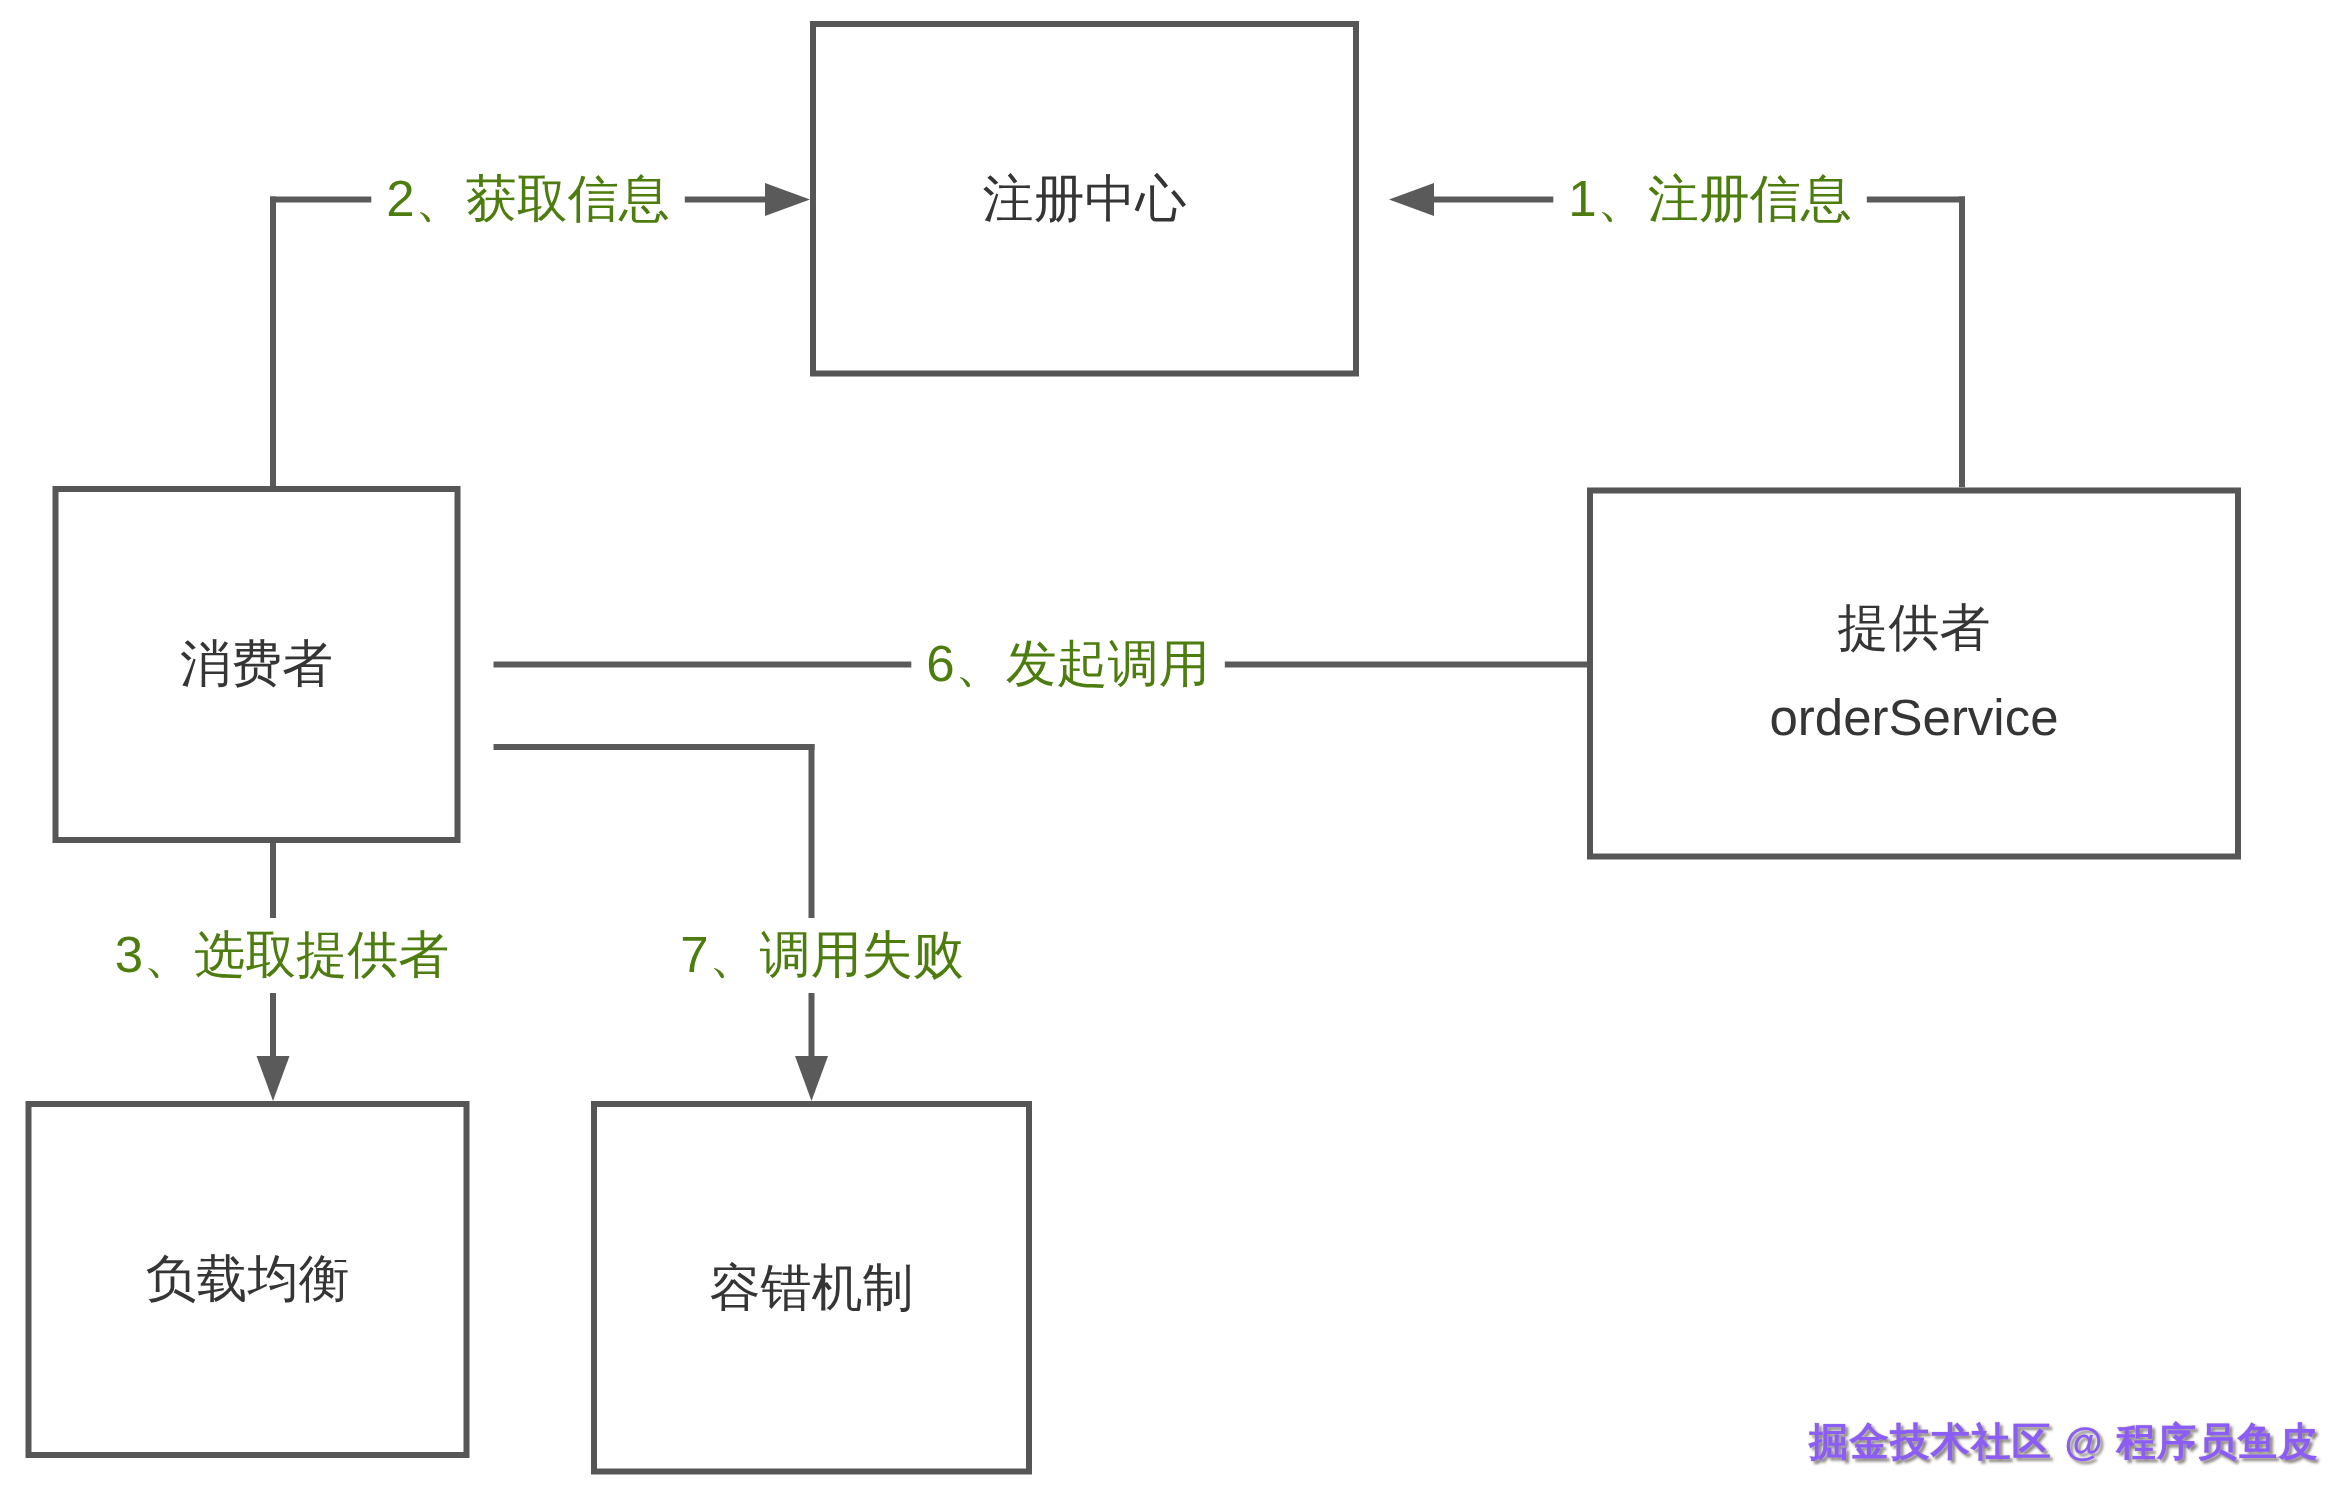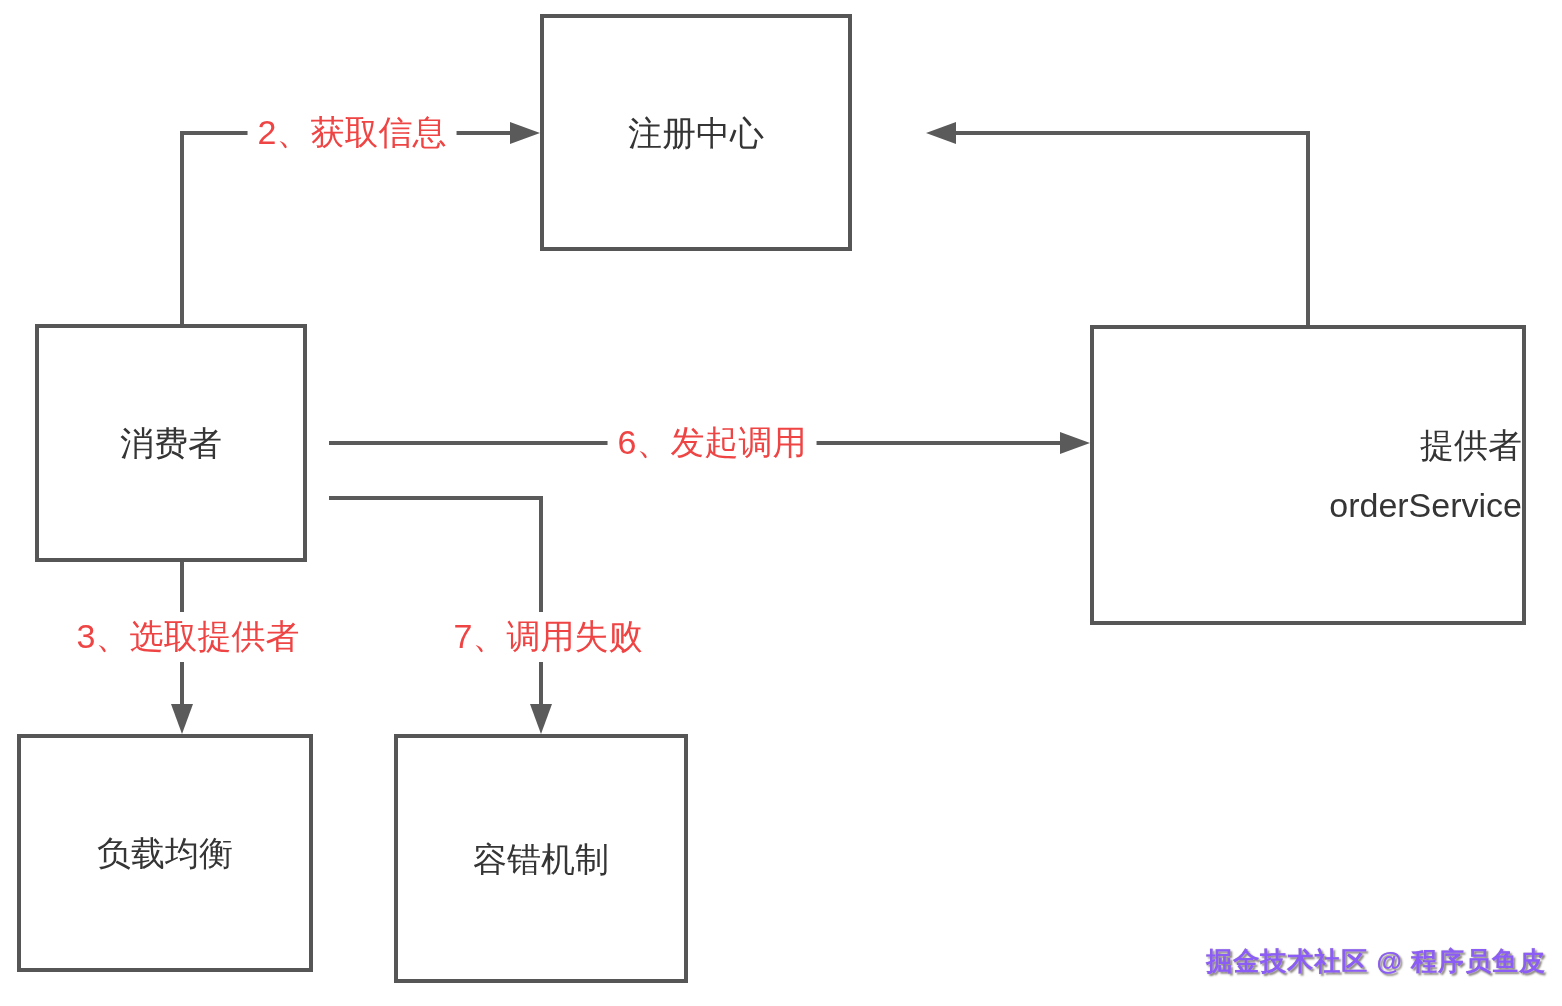--- a/index.html
+++ b/index.html
@@ -53,21 +53,21 @@
     border-left: 11px solid transparent;
     border-right: 11px solid transparent;
     border-top: 30px solid #5a5a5a;
   }
   .edge-label {
     position: absolute;
     transform: translate(-50%, -50%);
     background: #ffffff;
     padding: 2px 10px;
     font-size: 34px;
-    color: #ef4444;
+    color: #4d7c0f;
     white-space: nowrap;
   }
   .watermark {
     position: absolute;
     top: 944px;
     right: 16px;
     font-size: 26px;
     font-weight: 600;
     letter-spacing: 1px;
     white-space: nowrap;
@@ -91,41 +91,42 @@
   <div class="edge" style="left:329px; top:441px; width:731px; height:4px;"></div>
   <div class="arrowhead right" style="left:1060px; top:432px;"></div>
 
   <div class="edge" style="left:329px; top:496px; width:214px; height:4px;"></div>
   <div class="edge" style="left:539px; top:496px; width:4px; height:208px;"></div>
   <div class="arrowhead down" style="left:530px; top:704px;"></div>
 
   <div class="edge" style="left:180px; top:562px; width:4px; height:142px;"></div>
   <div class="arrowhead down" style="left:171px; top:704px;"></div>
 
-  <div class="node" style="left:540px; top:14px; width:312px; height:237px;">
+  <div class="node" style="left:540px; top:14px; width:366px; height:237px;">
     <div>注册中心</div>
   </div>
 
   <div class="node" style="left:35px; top:324px; width:272px; height:238px;">
     <div>消费者</div>
   </div>
 
-  <div class="node" style="left:1090px; top:325px; width:436px; height:300px;align-items:flex-end;">
+  <div class="node" style="left:1058px; top:325px; width:436px; height:248px;">
     <div>提供者</div>
     <div>orderService</div>
   </div>
 
   <div class="node" style="left:17px; top:734px; width:296px; height:238px;">
     <div>负载均衡</div>
   </div>
 
   <div class="node" style="left:394px; top:734px; width:294px; height:249px;">
     <div>容错机制</div>
   </div>
 
+  <div class="edge-label" style="left:1140px; top:133px;">1、注册信息</div>
 
   <div class="edge-label" style="left:352px; top:133px;">2、获取信息</div>
 
   <div class="edge-label" style="left:188px; top:637px;">3、选取提供者</div>
 
   <div class="edge-label" style="left:712px; top:443px;">6、发起调用</div>
 
   <div class="edge-label" style="left:548px; top:637px;">7、调用失败</div>
 
   <div class="watermark">掘金技术社区 @ 程序员鱼皮</div>

